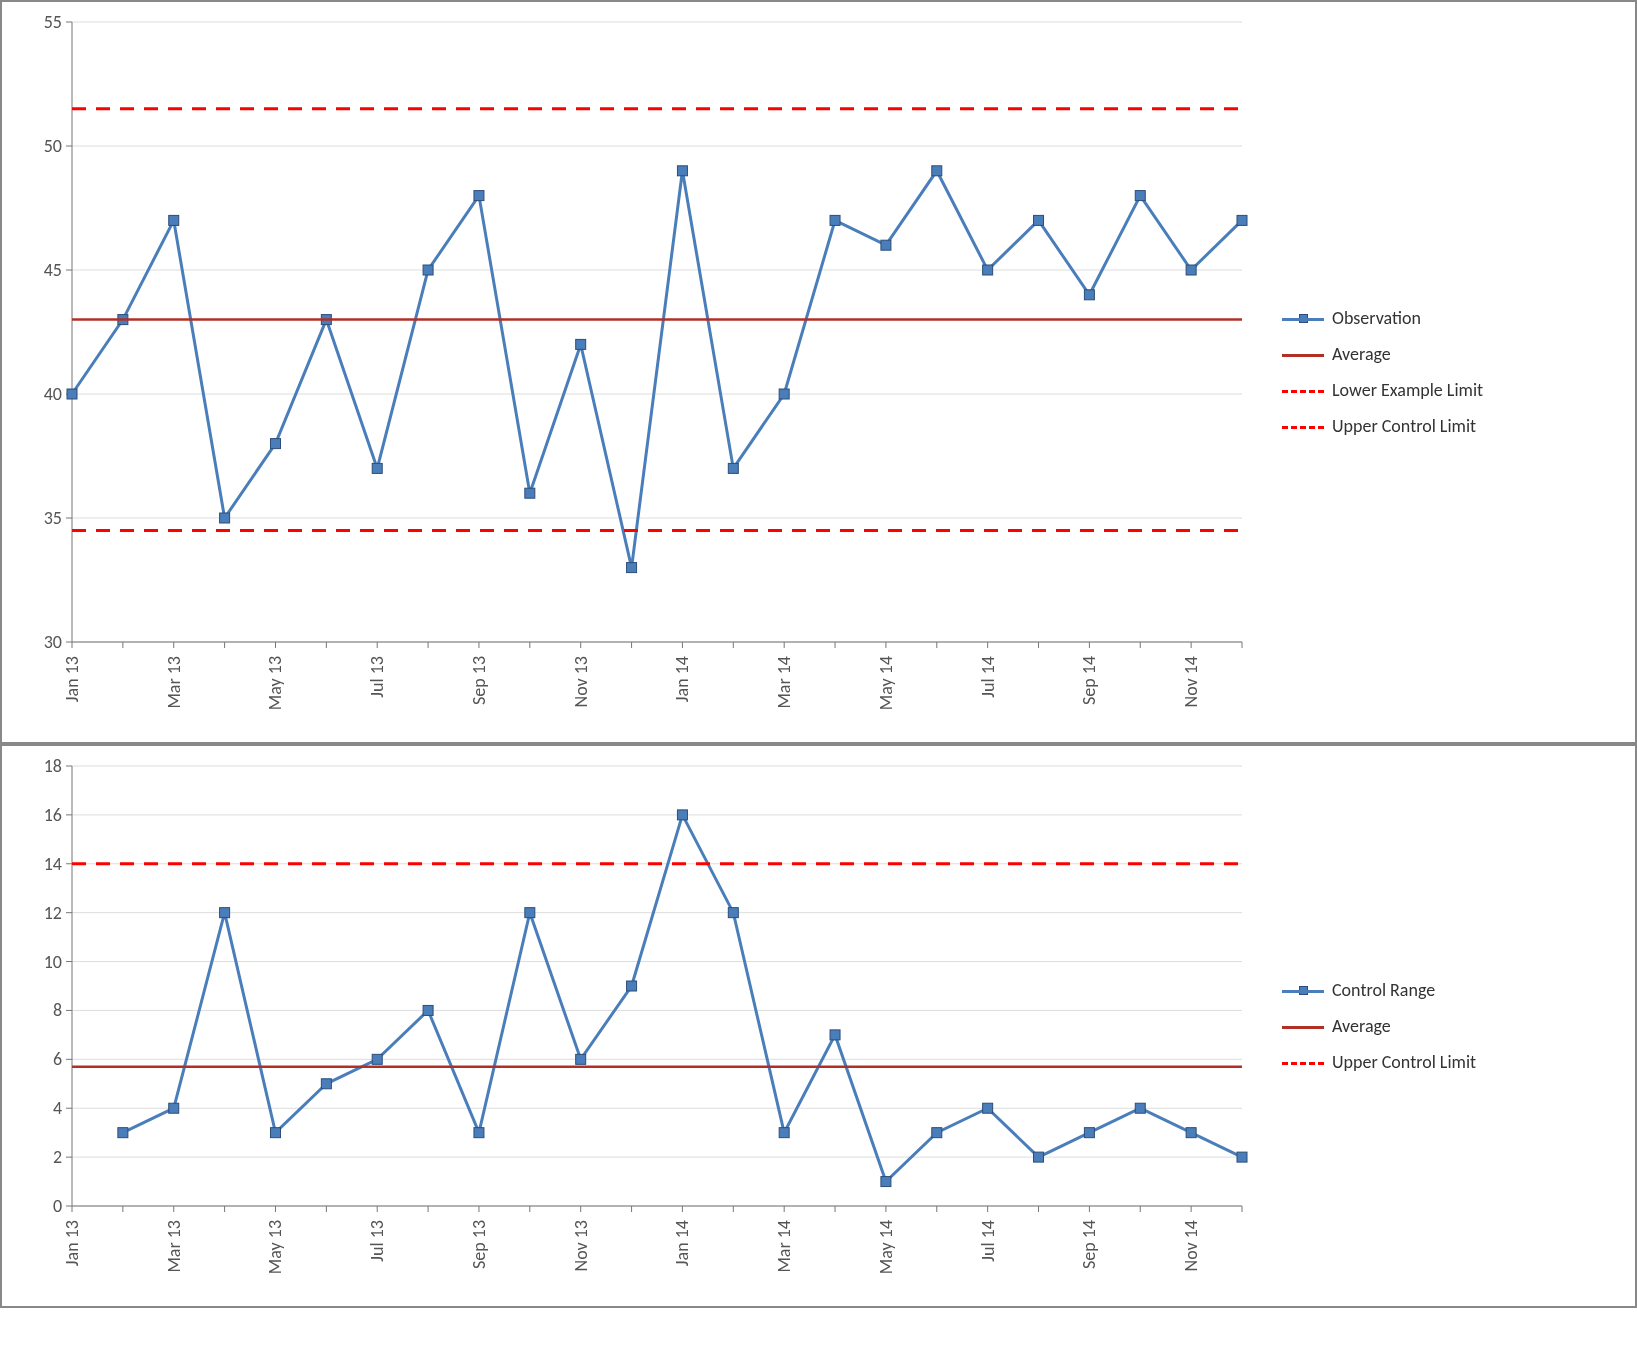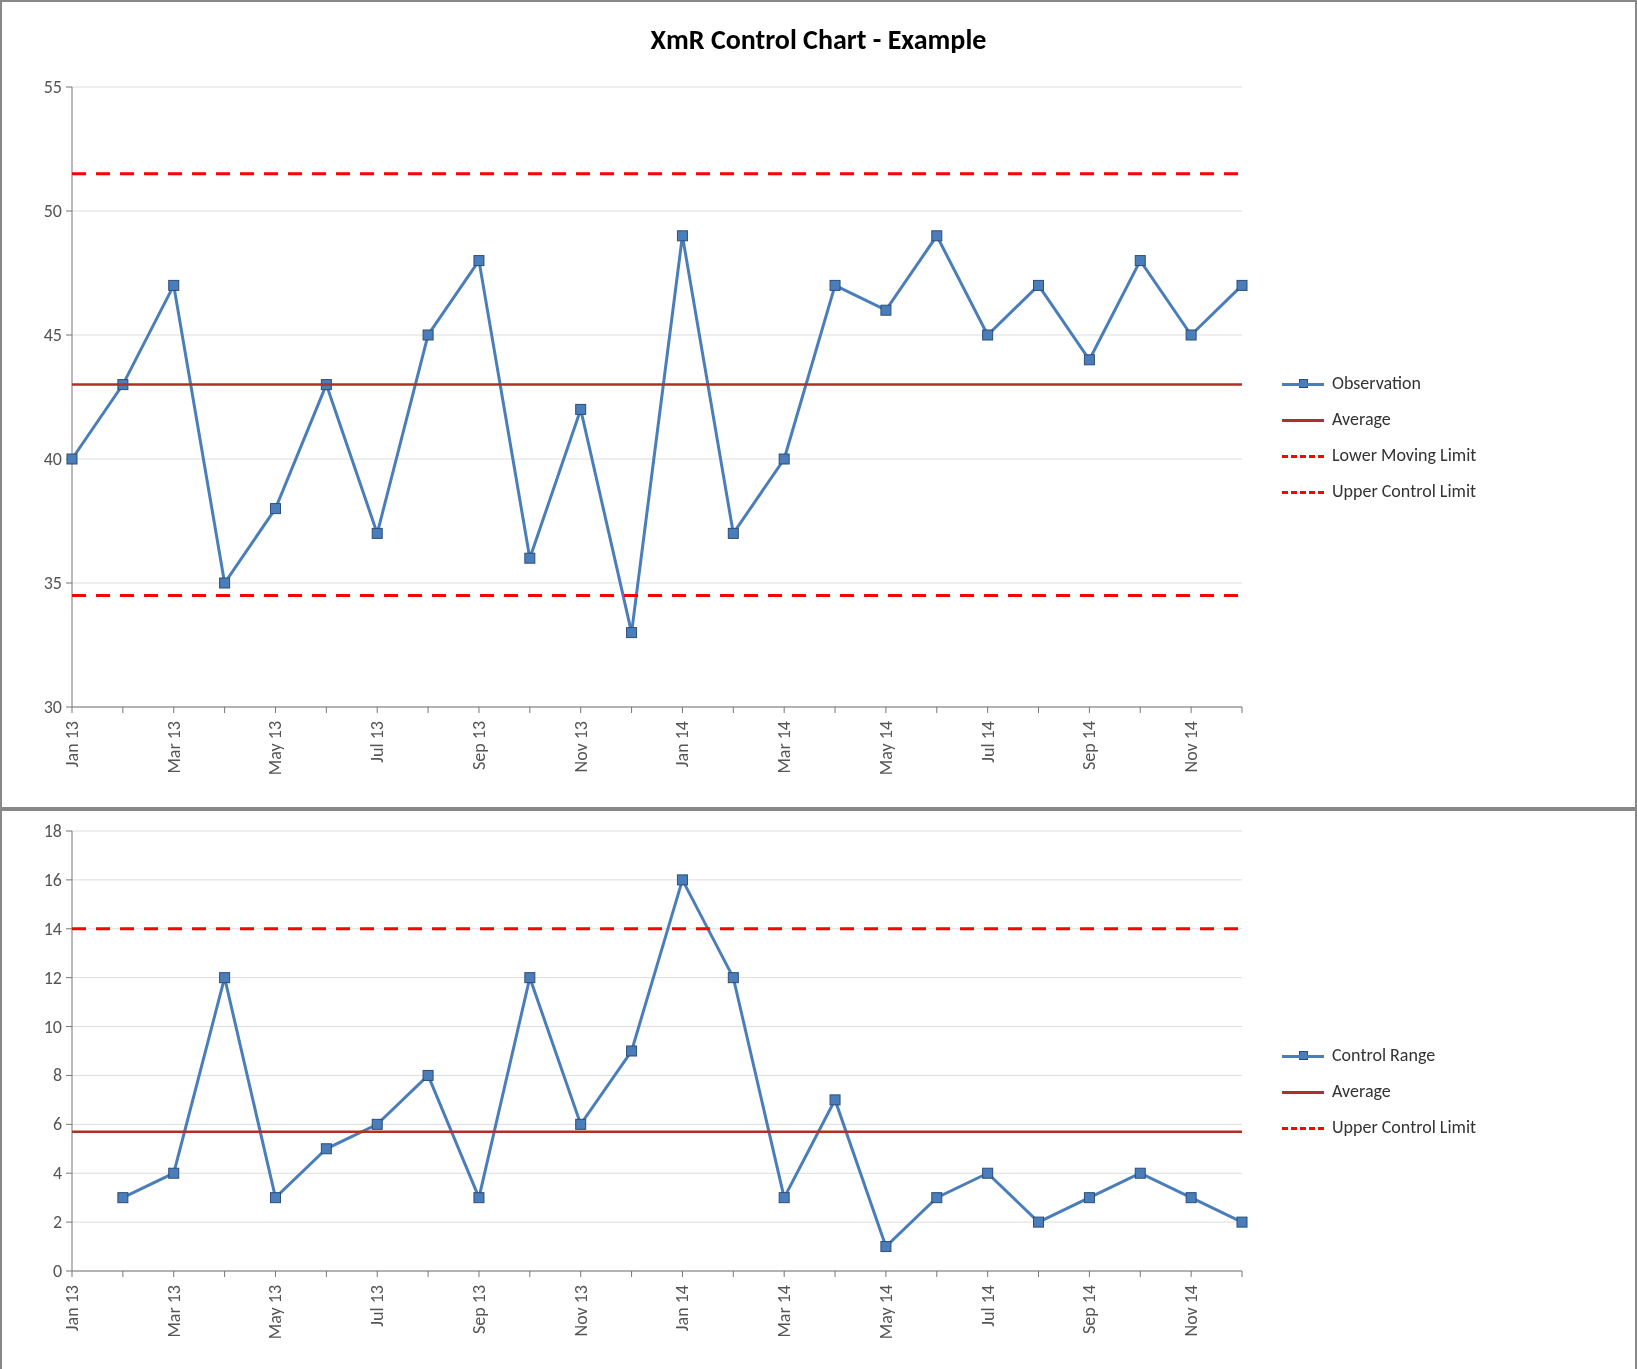--- a/index.html
+++ b/index.html
@@ -62,21 +62,20 @@
   .tick-label-rot { font-size:18px; fill:#555; font-family:Calibri,Arial,sans-serif; }
   .obs-line { stroke:#4A7EBB; stroke-width:3; fill:none; }
   .obs-marker { fill:#4A7EBB; stroke:#2c4d77; stroke-width:1; }
   .avg-line { stroke:#b03026; stroke-width:2.5; fill:none; }
   .limit-line { stroke:#ff0000; stroke-width:3; fill:none; stroke-dasharray:14 10; }
 </style>
 </head>
 <body>
 
 <div class="chart-container" style="width:1637px;">
-  <div class="chart-title">XmR Control Chart - Example</div>
   <div class="chart-body">
     <div class="plot-wrapper">
       <svg id="svg-top" width="1260" height="740">
           <line x1="70" x2="1240" y1="640" y2="640" class="grid-line"></line>
           <text x="60" y="646" text-anchor="end" class="tick-label">30</text>
           <line x1="64" x2="70" y1="640" y2="640" class="axis-line"></line>
           <line x1="70" x2="1240" y1="516" y2="516" class="grid-line"></line>
           <text x="60" y="522" text-anchor="end" class="tick-label">35</text>
           <line x1="64" x2="70" y1="516" y2="516" class="axis-line"></line>
           <line x1="70" x2="1240" y1="392" y2="392" class="grid-line"></line>
@@ -170,21 +169,21 @@
       <div class="legend-item">
         <span class="legend-swatch">
           <span class="legend-line" style="border-color:#b03026;"></span>
         </span>
         <span>Average</span>
       </div>
       <div class="legend-item">
         <span class="legend-swatch">
           <span class="legend-line" style="border-color:#ff0000;border-top-style:dashed;"></span>
         </span>
-        <span>Lower Moving Limit</span>
+        <span>Lower Example Limit</span>
       </div>
       <div class="legend-item">
         <span class="legend-swatch">
           <span class="legend-line" style="border-color:#ff0000;border-top-style:dashed;"></span>
         </span>
         <span>Upper Control Limit</span>
       </div>
     </div>
   </div>
 </div>

